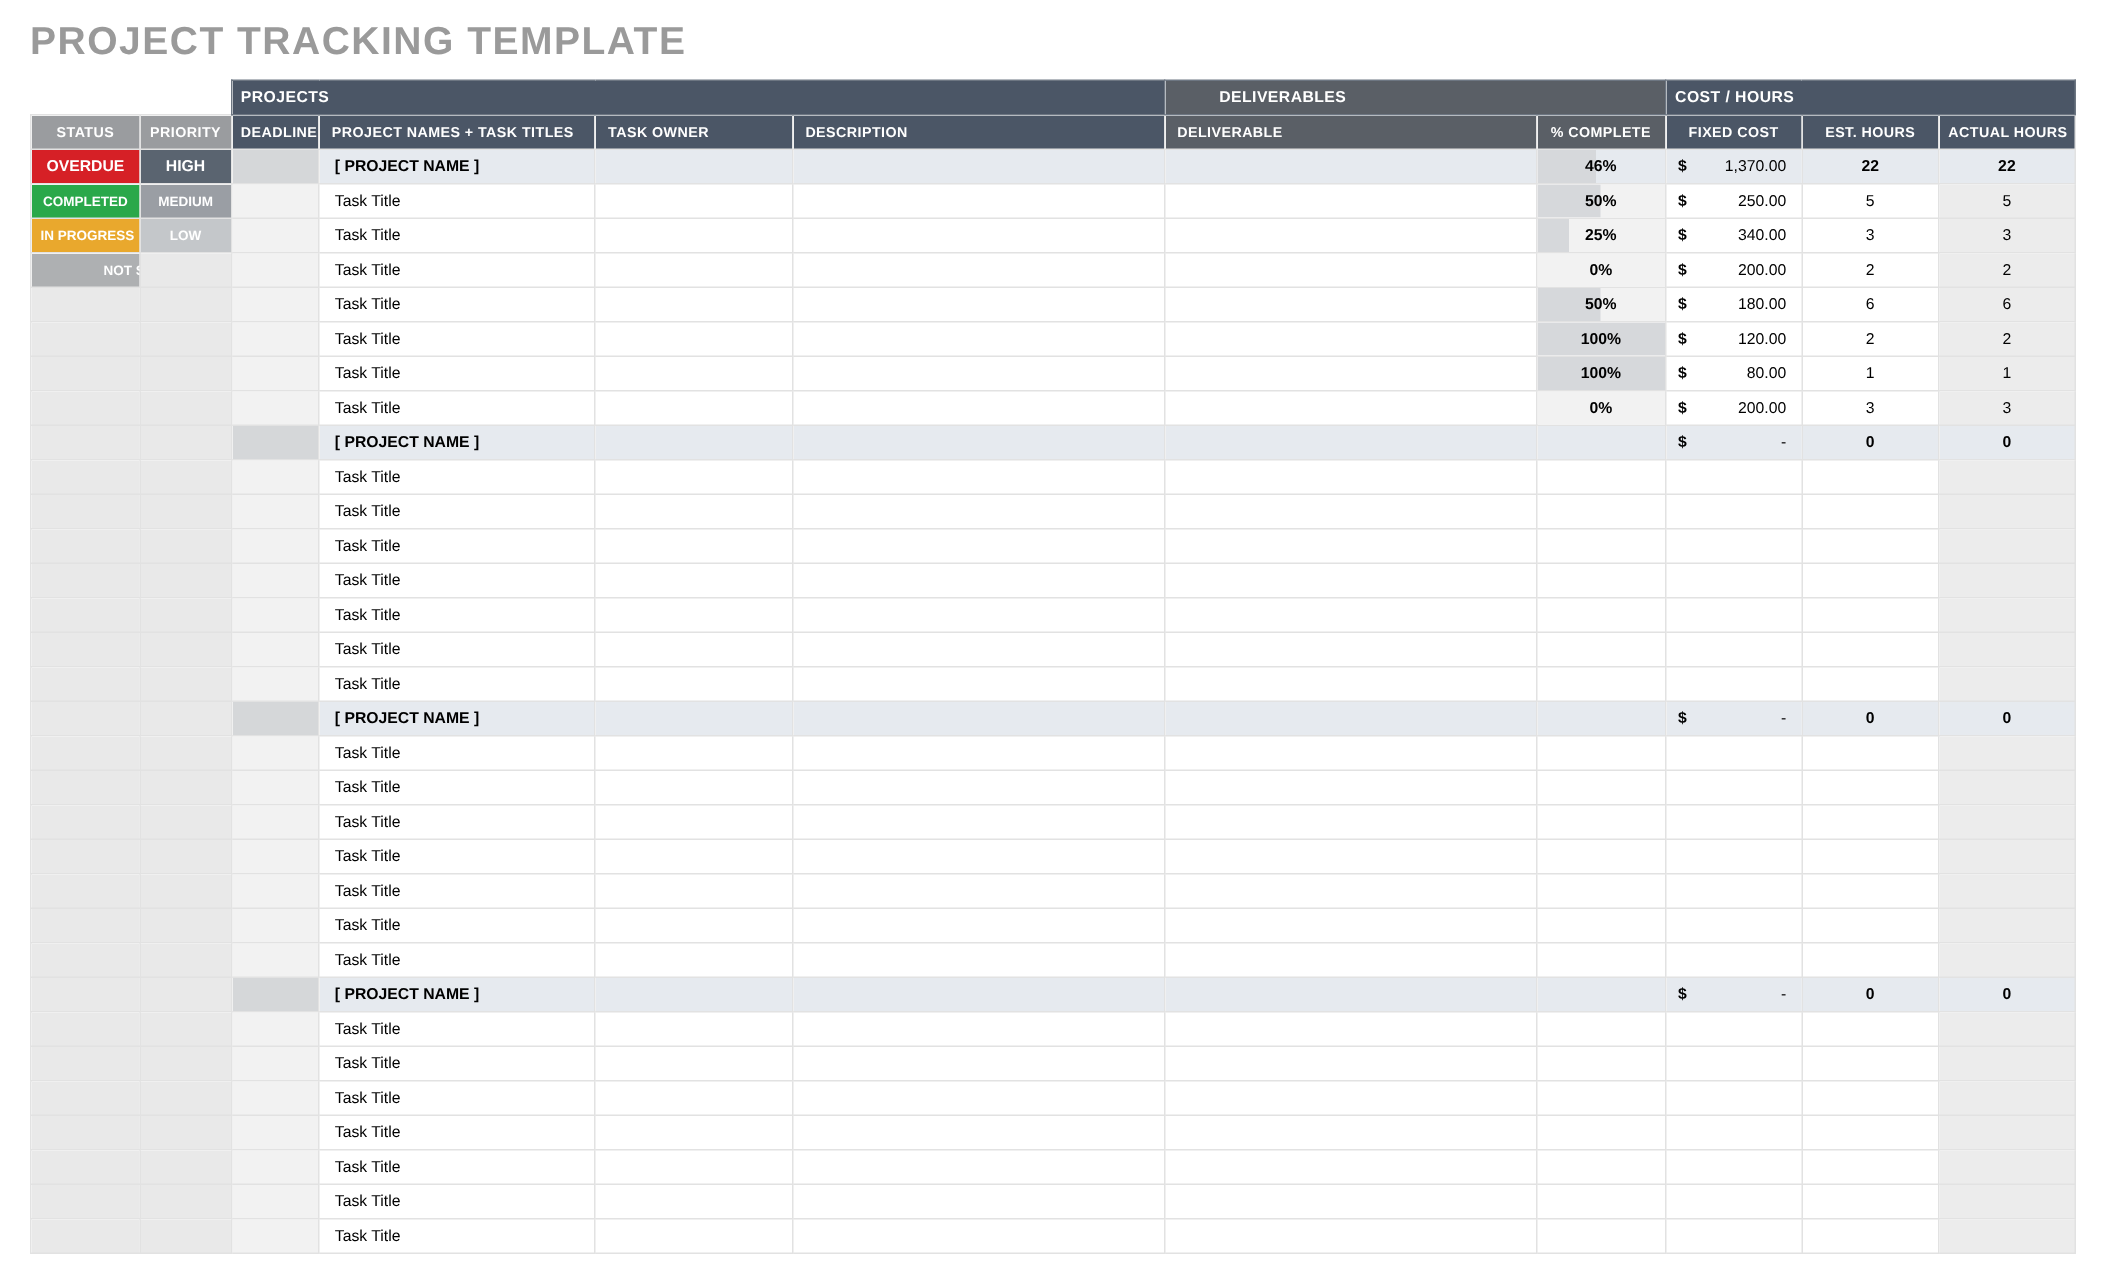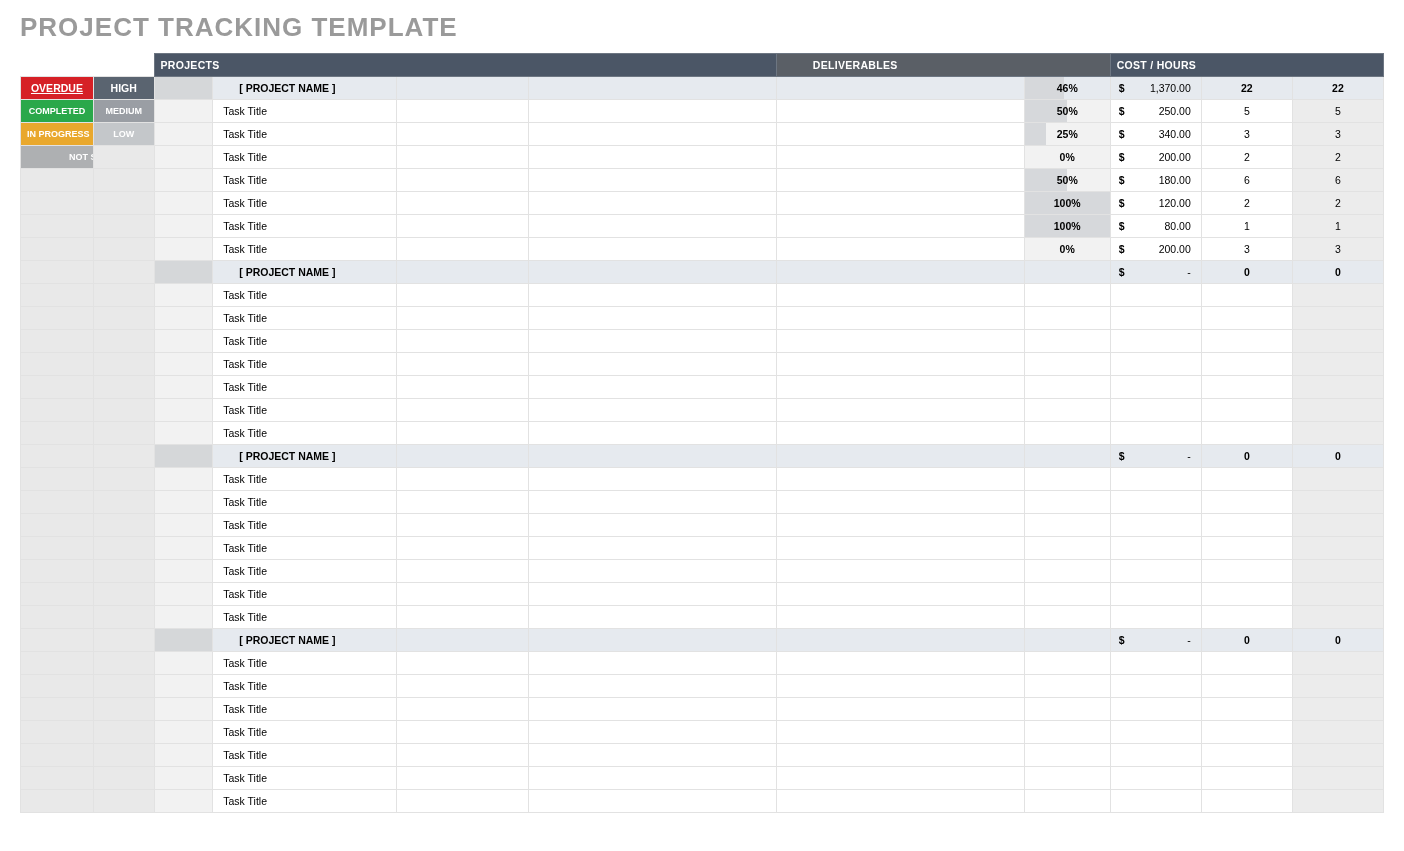--- a/index.html
+++ b/index.html
@@ -73,35 +73,35 @@
   tr.sub-header th.midcol  { background: #5a5f66; }
 
   
   td.legend {
     font-weight: 700;
     text-align: center;
     color: #fff;
     font-size: 9px;
   }
   td.legend.greycell { background: #e9e9e9; }
-  .leg-overdue   { background: #d62026 !important; text-decoration: underline; }
+  .leg-overdue   { background: #d62026 !important; }
   .leg-completed { background: #2aa84a !important; }
   .leg-inprog    { background: #e9a82d !important; }
   .leg-notstart  { background: #aeb0b2 !important; padding-left: 48px; }
   .leg-high      { background: #5a6470 !important; }
   .leg-medium    { background: #9a9ea4 !important; }
   .leg-low       { background: #c4c7ca !important; }
 
   
   tr.project-row td {
     background: #e6eaef;
     font-weight: 700;
     font-size: 10.5px;
   }
-  tr.project-row td.name { padding-left: 26px; }
+  tr.project-row td.name { padding-left: 10px; }
   tr.project-row td.left-greycells { background: #d5d7d9; }
 
   
   td.center   { text-align: center; }
   td.name-pad { padding-left: 10px; }
 
   td.greycell { background: #ededed; }
   td.greycell2{ background: #f2f2f2; }
 
   
@@ -161,20 +161,33 @@
   </colgroup>
 
   <tbody>
       <tr class="group-header">
     <th class="blank" colspan="2"></th>
     <th class="sec-projects" colspan="4">PROJECTS</th>
     <th class="sec-deliv" colspan="2">DELIVERABLES</th>
     <th class="sec-cost" colspan="3">COST / HOURS</th>
   </tr>
 
+  <tr class="sub-header">
+    <th>STATUS</th>
+    <th>PRIORITY</th>
+    <th class="darkcol">DEADLINE</th>
+    <th class="darkcol left">PROJECT NAMES + TASK TITLES</th>
+    <th class="darkcol left">TASK OWNER</th>
+    <th class="darkcol left">DESCRIPTION</th>
+    <th class="midcol left">DELIVERABLE</th>
+    <th class="midcol">% COMPLETE</th>
+    <th class="darkcol">FIXED COST</th>
+    <th class="darkcol">EST. HOURS</th>
+    <th class="darkcol">ACTUAL HOURS</th>
+  </tr>
 
   </tbody>
     <tbody id="grid-body">
       <tr class="project-row">
         <td class="legend greycell leg-overdue">OVERDUE</td>
         <td class="legend greycell leg-high">HIGH</td>
         <td class="left-greycells"></td>
         <td class="name">[ PROJECT NAME ]</td>
         <td></td>
         <td></td>

